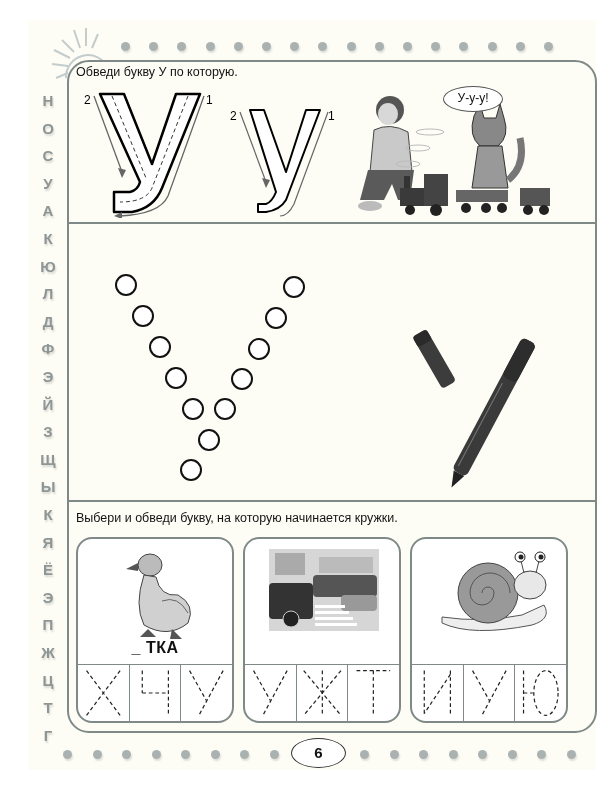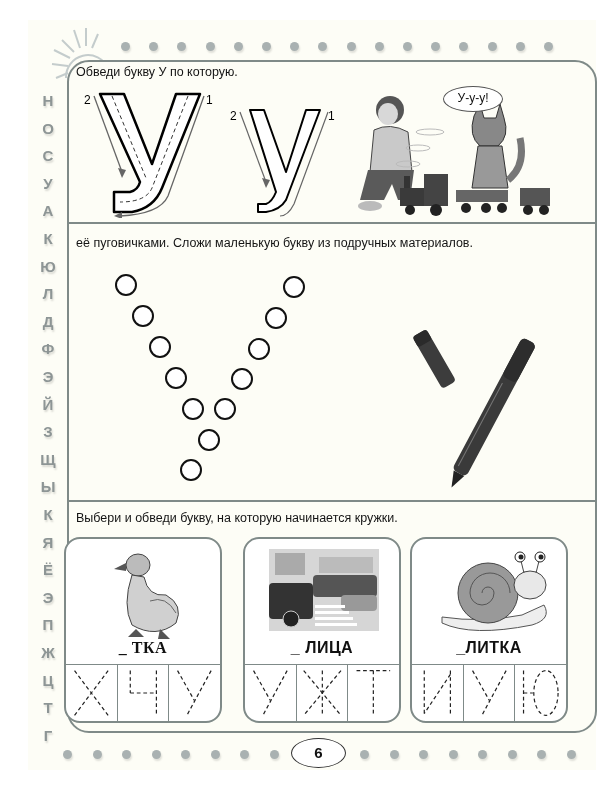--- a/index.html
+++ b/index.html
@@ -158,21 +158,20 @@
   <path d="M128 70 L152 70 L158 112 L122 112 Z" fill="#999" stroke="#333" stroke-width="1"></path>
   <path d="M158 104 Q176 90 170 62" stroke="#777" stroke-width="7" fill="none"></path>
 
   <ellipse cx="58" cy="88" rx="12" ry="3" fill="none" stroke="#bbb"></ellipse>
   <ellipse cx="68" cy="72" rx="12" ry="3" fill="none" stroke="#bbb"></ellipse>
   <ellipse cx="80" cy="56" rx="14" ry="3" fill="none" stroke="#bbb"></ellipse>
 </svg>
 <div class="bubble">У-у-у!</div>
 
 <div class="instr" style="left:76px; top:235px;">
-  <div>её пуговичками. Сложи маленькую букву из подручных материалов.</div>
 </div>
 <div id="circles">
     <div style="position: absolute; left: 115px; top: 274px; width: 22px; height: 22px; border: 2.5px solid rgb(17, 17, 17); border-radius: 50%; background: rgb(255, 255, 255);"></div>
     <div style="position: absolute; left: 132px; top: 305px; width: 22px; height: 22px; border: 2.5px solid rgb(17, 17, 17); border-radius: 50%; background: rgb(255, 255, 255);"></div>
     <div style="position: absolute; left: 149px; top: 336px; width: 22px; height: 22px; border: 2.5px solid rgb(17, 17, 17); border-radius: 50%; background: rgb(255, 255, 255);"></div>
     <div style="position: absolute; left: 165px; top: 367px; width: 22px; height: 22px; border: 2.5px solid rgb(17, 17, 17); border-radius: 50%; background: rgb(255, 255, 255);"></div>
     <div style="position: absolute; left: 182px; top: 398px; width: 22px; height: 22px; border: 2.5px solid rgb(17, 17, 17); border-radius: 50%; background: rgb(255, 255, 255);"></div>
     <div style="position: absolute; left: 198px; top: 429px; width: 22px; height: 22px; border: 2.5px solid rgb(17, 17, 17); border-radius: 50%; background: rgb(255, 255, 255);"></div>
     <div style="position: absolute; left: 180px; top: 459px; width: 22px; height: 22px; border: 2.5px solid rgb(17, 17, 17); border-radius: 50%; background: rgb(255, 255, 255);"></div>
     <div style="position: absolute; left: 283px; top: 276px; width: 22px; height: 22px; border: 2.5px solid rgb(17, 17, 17); border-radius: 50%; background: rgb(255, 255, 255);"></div>
@@ -190,21 +189,21 @@
   <g transform="rotate(28 90 90)">
     <rect x="82" y="6" width="16" height="150" rx="5" fill="#3a3a3a"></rect>
     <rect x="82" y="6" width="16" height="44" rx="5" fill="#2d2d2d"></rect>
     <polygon points="84,156 96,156 90,172" fill="#222"></polygon>
     <line x1="86" y1="56" x2="86" y2="150" stroke="#777" stroke-width="1"></line>
   </g>
 </svg>
 
 <div class="instr" style="left:76px; top:510px;">Выбери и обведи букву, на которую начинается кружки.</div>
 
-<div class="card" style="left:64px;font-family:Liberation Serif, serif;">
+<div class="card" style="left:76px;">
   <svg class="card-pic" viewBox="0 0 158 96">
     <ellipse cx="72" cy="20" rx="12" ry="11" fill="#bbb" stroke="#444"></ellipse>
     <path d="M60 18 L48 24 L60 26 Z" fill="#555"></path>
     <path d="M66 30 Q56 60 66 80 Q90 94 110 78 Q118 60 100 50 Q82 52 78 32 Z" fill="#d0d0d0" stroke="#444"></path>
     <path d="M84 56 Q100 50 110 68" fill="none" stroke="#666"></path>
     <path d="M70 84 L62 92 L78 92 Z" fill="#555"></path>
     <path d="M94 84 L92 94 L104 94 Z" fill="#555"></path>
   </svg>
   <div class="card-word">_ ТКА</div>
   <div class="card-cells">
@@ -245,21 +244,20 @@
     <rect x="24" y="38" width="44" height="36" rx="4" fill="#333"></rect>
     <circle cx="46" cy="74" r="8" fill="#222" stroke="#ccc"></circle>
     <rect x="96" y="50" width="36" height="16" rx="4" fill="#999"></rect>
     <g fill="#fff">
         <rect x="70" y="60" width="30" height="3"></rect>
         <rect x="70" y="66" width="34" height="3"></rect>
         <rect x="70" y="72" width="38" height="3"></rect>
         <rect x="70" y="78" width="42" height="3"></rect>
       </g>
   </svg>
-  <div class="card-word">_ ЛИЦА</div>
   <div class="card-cells">
     <div class="cell">
       <svg viewBox="0 0 52 60">
           <g stroke="#222" stroke-width="1.3" stroke-dasharray="4 3" fill="none">
             <line x1="8" y1="6" x2="26" y2="38"></line>
             <line x1="44" y1="6" x2="18" y2="54"></line>
           </g>
         </svg>
     </div>
     <div class="cell">
@@ -288,21 +286,20 @@
     <circle cx="76" cy="48" r="30" fill="#999" stroke="#444"></circle>
     <path d="M76 48 m-6 0 a6 6 0 1 1 12 0 a12 12 0 1 1 -24 0 a20 20 0 1 1 40 0" fill="none" stroke="#555"></path>
     <ellipse cx="118" cy="40" rx="16" ry="14" fill="#e8e8e8" stroke="#444"></ellipse>
     <line x1="112" y1="28" x2="108" y2="12" stroke="#444"></line>
     <line x1="124" y1="28" x2="128" y2="12" stroke="#444"></line>
     <circle cx="108" cy="12" r="5" fill="#fff" stroke="#222"></circle>
     <circle cx="128" cy="12" r="5" fill="#fff" stroke="#222"></circle>
     <circle cx="109" cy="12" r="2.5" fill="#222"></circle>
     <circle cx="129" cy="12" r="2.5" fill="#222"></circle>
   </svg>
-  <div class="card-word">_ЛИТКА</div>
   <div class="card-cells">
     <div class="cell">
       <svg viewBox="0 0 52 60">
           <g stroke="#222" stroke-width="1.3" stroke-dasharray="4 3" fill="none">
             <line x1="12" y1="6" x2="12" y2="54"></line>
             <line x1="40" y1="6" x2="40" y2="54"></line>
             <line x1="40" y1="10" x2="12" y2="52"></line>
           </g>
         </svg>
     </div>

